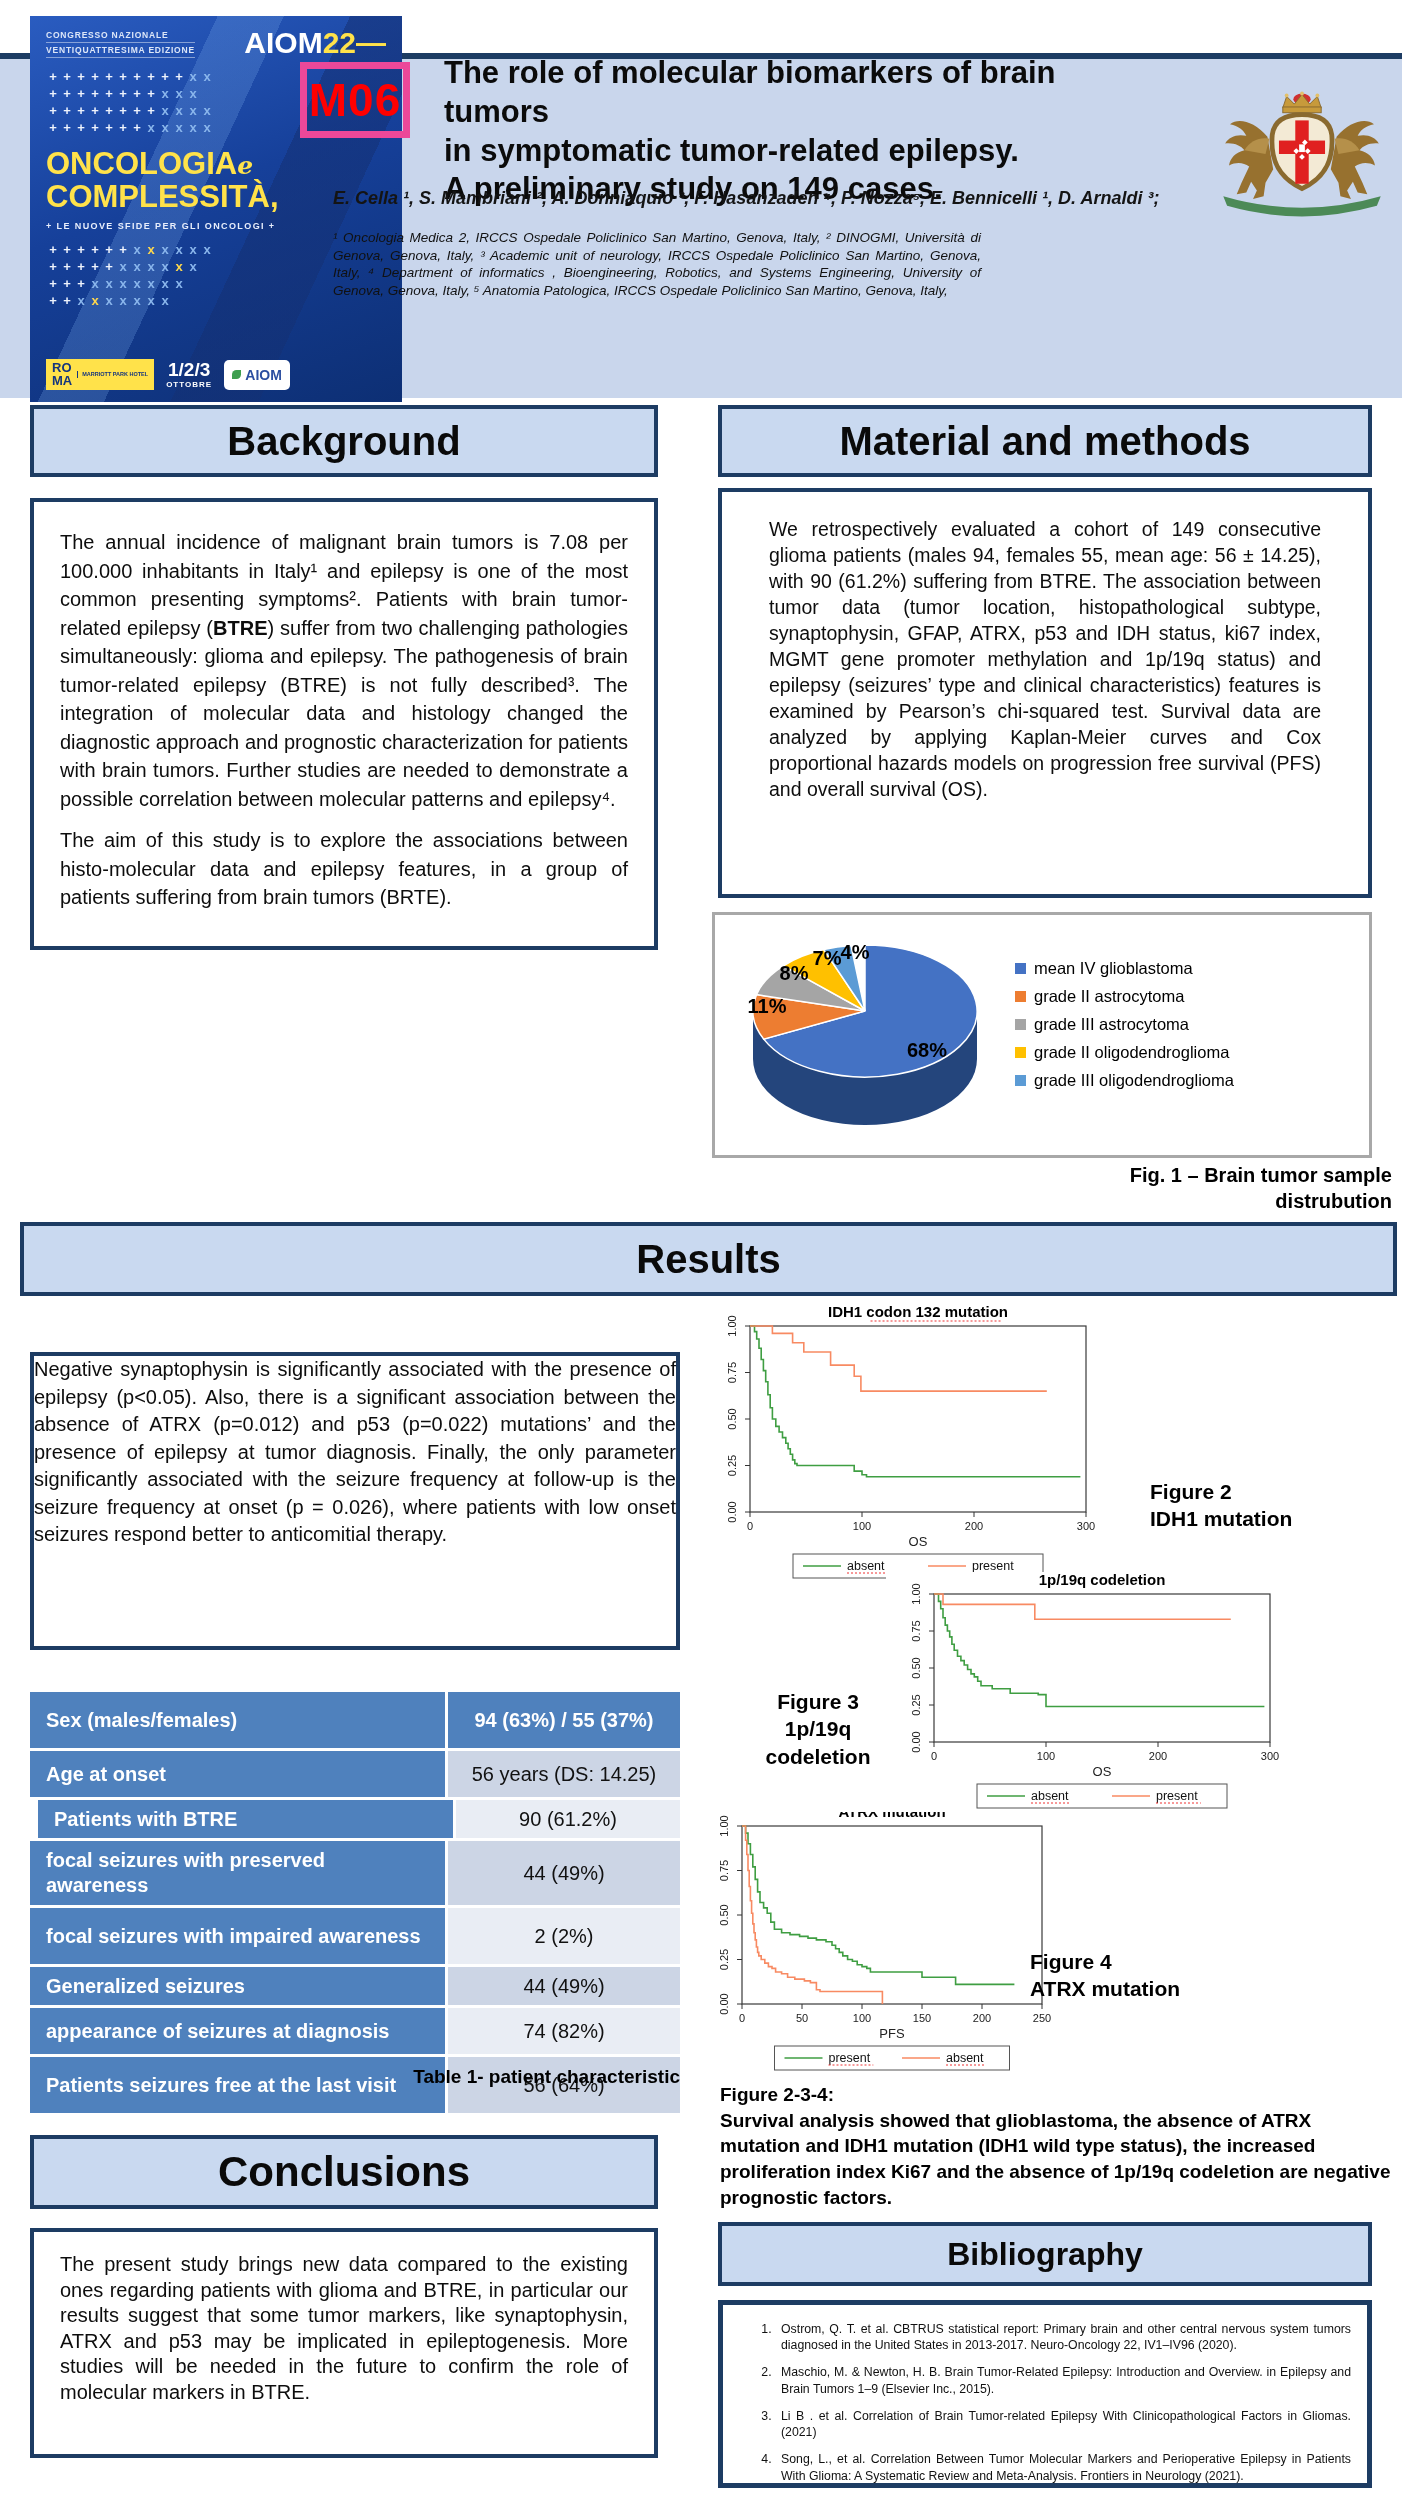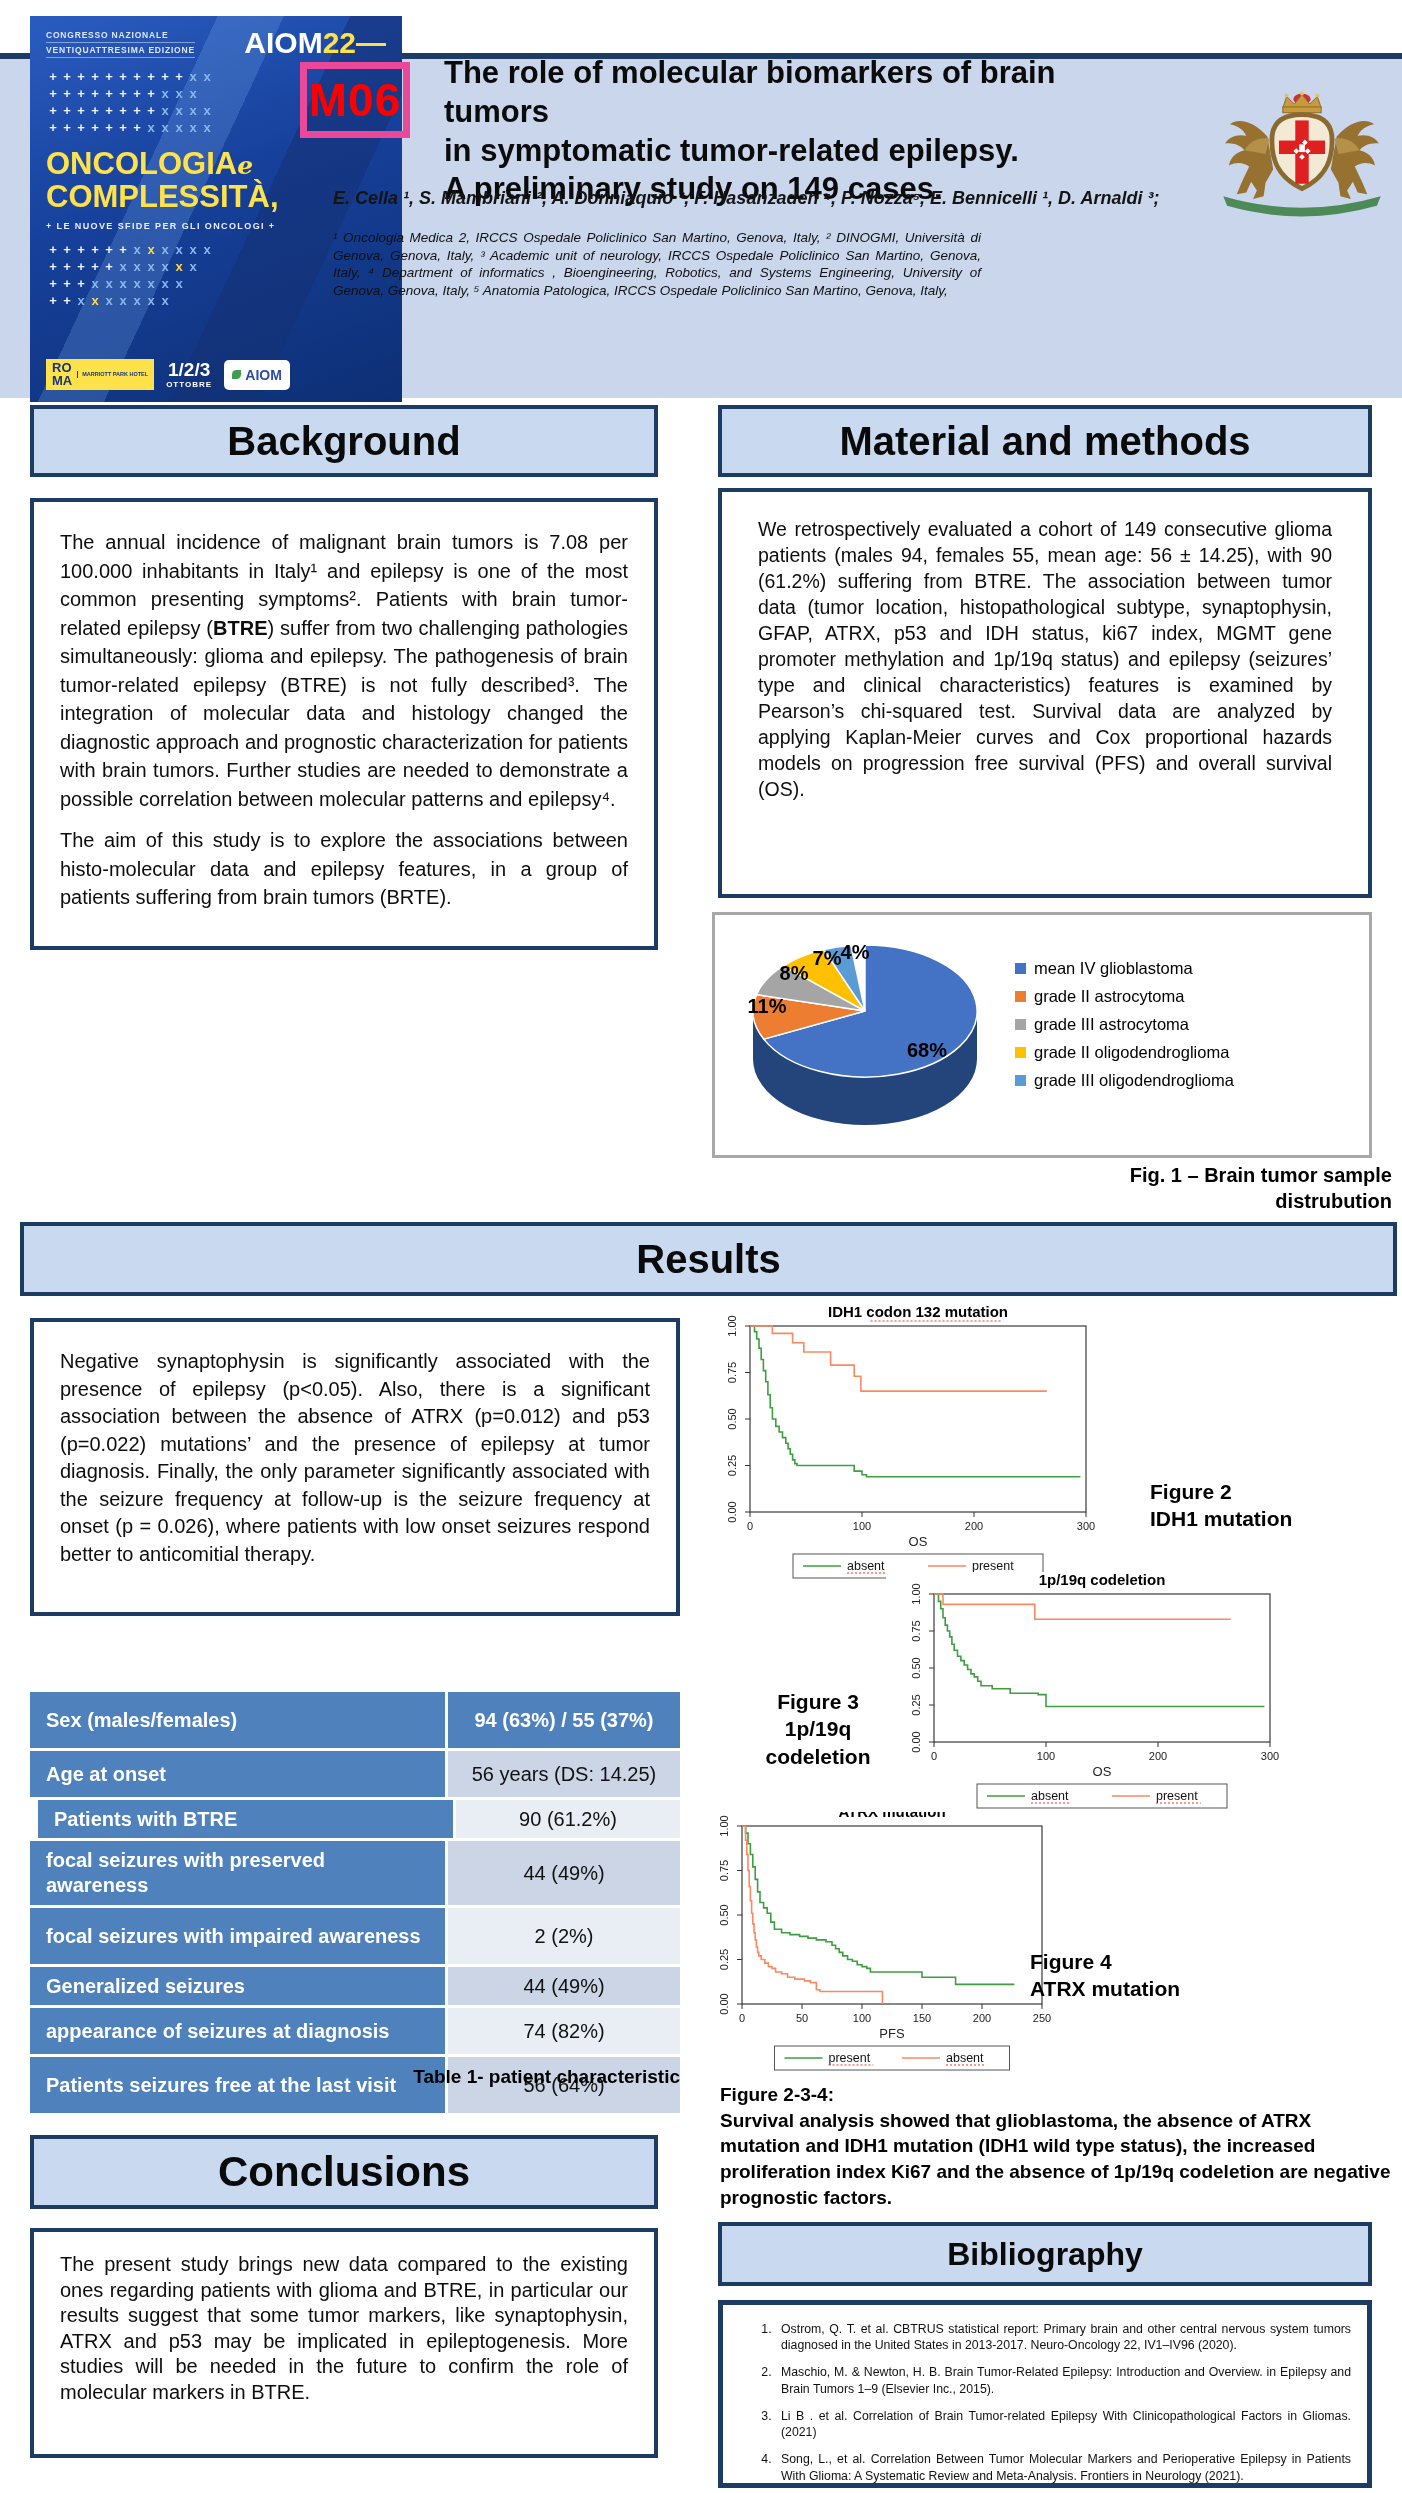--- a/index.html
+++ b/index.html
@@ -40,30 +40,30 @@
   .crest{position:absolute;left:1206px;top:84px;}
 
   
   .hdrbox{position:absolute;background:#c9d9f0;border:4px solid #1d3c63;box-sizing:border-box;display:flex;align-items:center;justify-content:center;font-weight:bold;color:#0a0a0a;}
   .tbox{position:absolute;background:#fff;border:4px solid #1d3c63;box-sizing:border-box;text-align:justify;color:#0d0d0d;}
 
   #bg-hdr{left:30px;top:405px;width:628px;height:72px;font-size:40px;}
   #mm-hdr{left:718px;top:405px;width:654px;height:72px;font-size:40px;}
   #bg-box{left:30px;top:498px;width:628px;height:452px;padding:26px;font-size:20px;line-height:28.5px;}
   #bg-box p + p{margin-top:13px;}
-  #mm-box{left:718px;top:488px;width:654px;height:410px;padding:24px 36px;font-size:19.5px;line-height:26px;}
+  #mm-box{left:718px;top:488px;width:654px;height:410px;padding:24px 47px;font-size:19.5px;line-height:26px;}
 
   #fig1-box{position:absolute;left:712px;top:912px;width:660px;height:246px;border:3px solid #a8a8a8;background:#fff;box-sizing:border-box;display:flex;}
   .pie-legend{padding-top:44px;}
   .pl-item{display:flex;align-items:flex-start;gap:8px;margin-bottom:9px;font-size:16.5px;color:#000;}
   .pl-sq{width:11px;height:11px;margin-top:4px;flex:none;}
   #fig1-caption{position:absolute;left:880px;top:1162px;width:512px;text-align:right;font-weight:bold;font-size:20px;line-height:1.3;color:#000;}
 
   #res-hdr{left:20px;top:1222px;width:1377px;height:74px;font-size:40px;}
-  #res-box{left:30px;top:1318px;width:650px;height:298px;padding:26px;font-size:20px;line-height:27.5px;}
+  #res-box{left:30px;top:1352px;width:650px;height:298px;font-size:20px;line-height:27.5px;}
 
   #table{position:absolute;left:30px;top:1692px;width:650px;}
   .trow{display:flex;margin-bottom:3px;}
   .tlabel{width:415px;background:#4f81bd;color:#fff;font-weight:bold;font-size:20px;padding:6px 16px;display:flex;align-items:center;box-sizing:border-box;margin-right:3px;line-height:1.25;}
   .tvalue{flex:1;display:flex;align-items:center;justify-content:center;font-size:20px;color:#111;box-sizing:border-box;text-align:center;padding:4px 8px;}
   .vhead{background:#4f81bd;color:#fff;font-weight:bold;}
   .va{background:#ccd5e5;} .vb{background:#e9edf4;}
   #table-caption{position:absolute;left:30px;top:2066px;width:650px;text-align:right;font-weight:bold;font-size:19px;color:#000;}
 
   #conc-hdr{left:30px;top:2135px;width:628px;height:74px;font-size:42px;}

